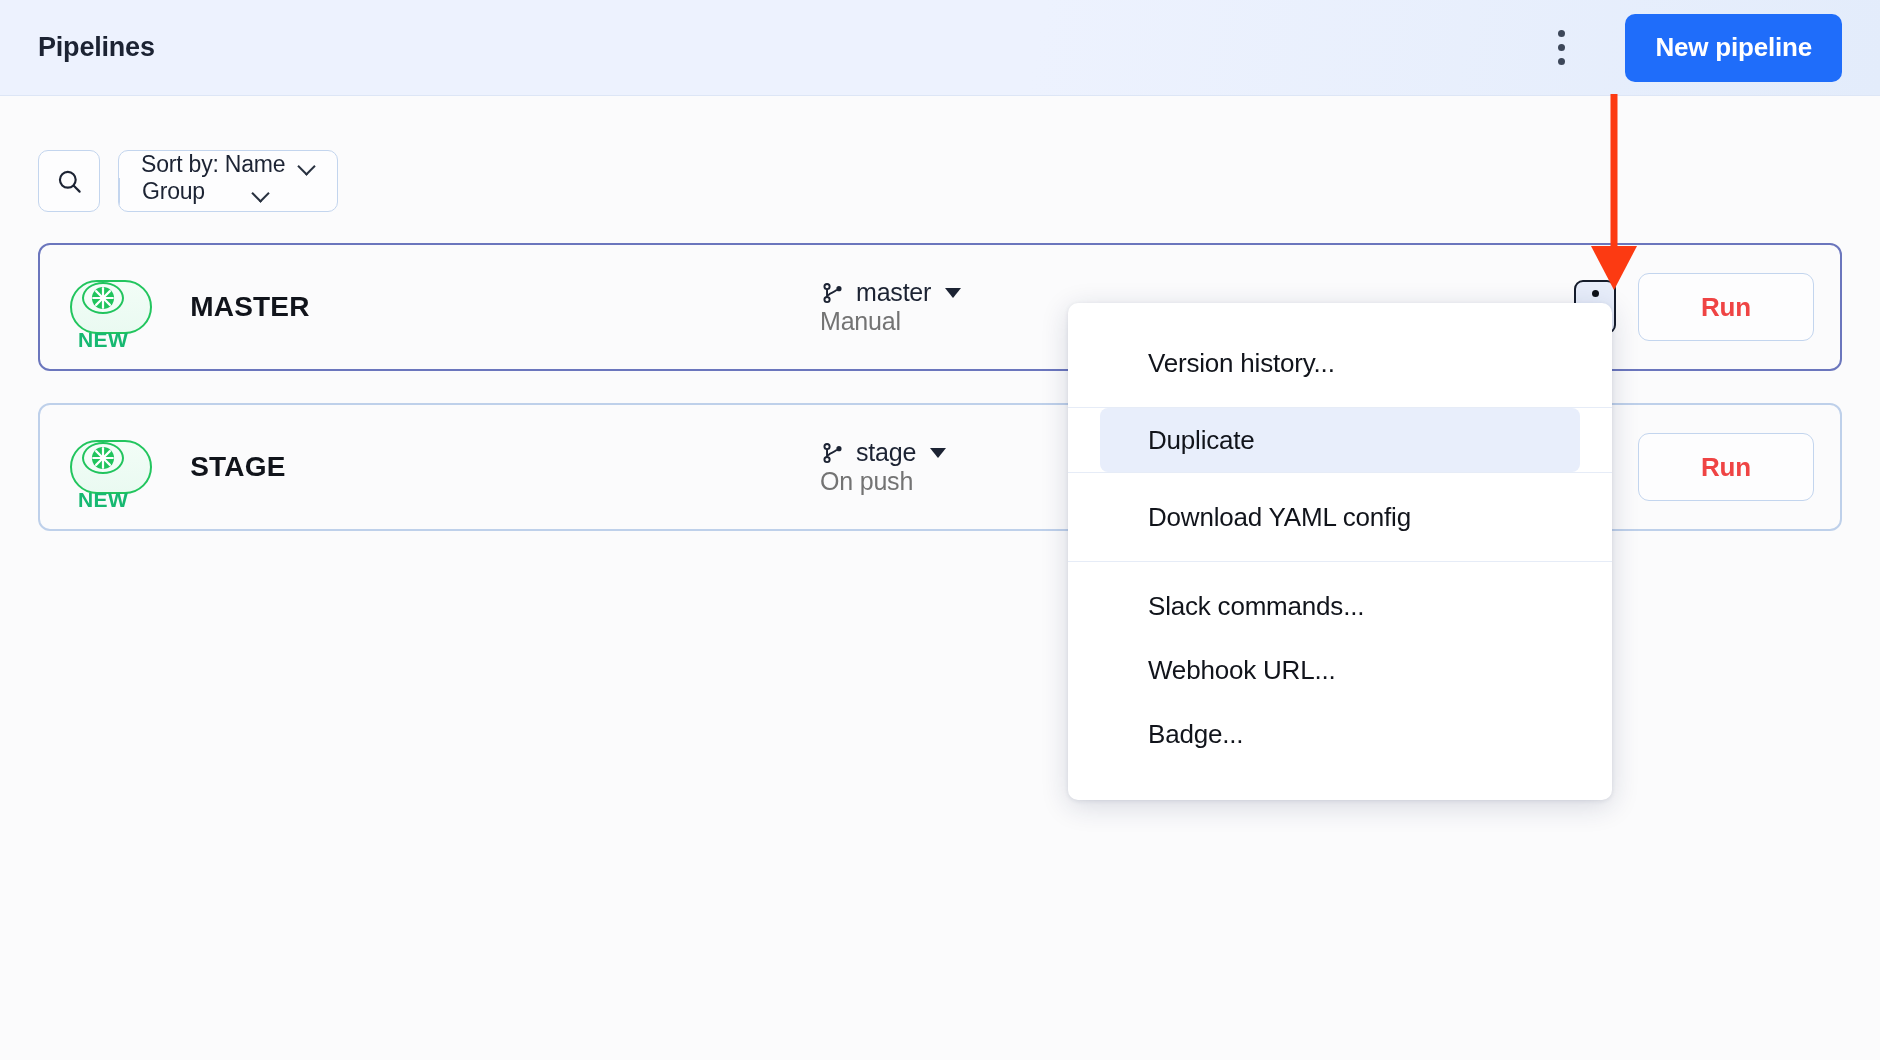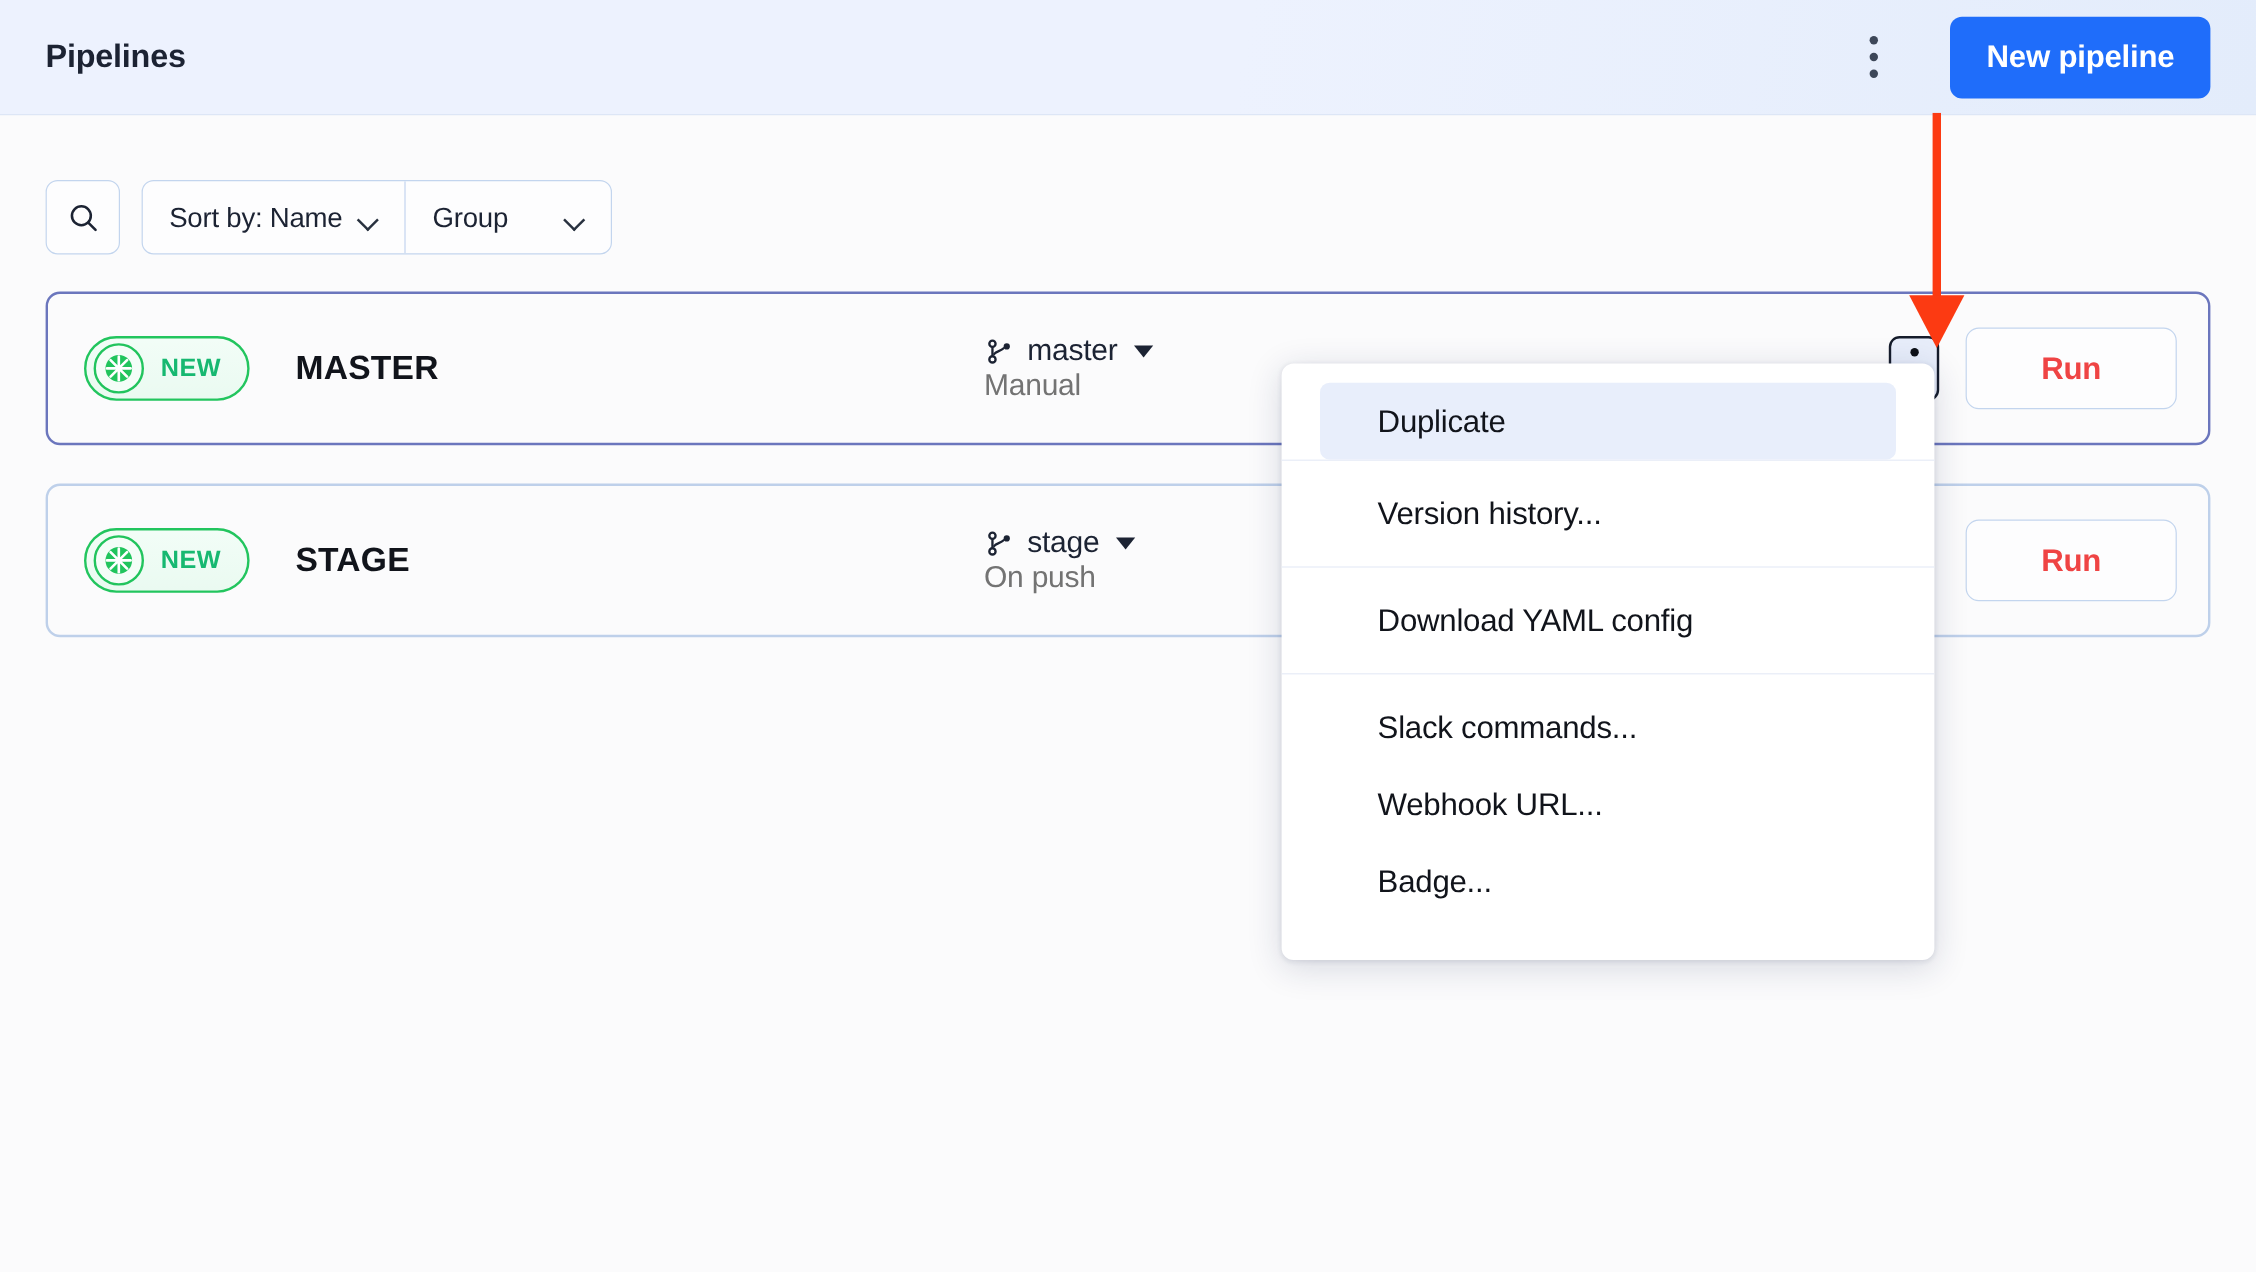--- a/index.html
+++ b/index.html
@@ -49,21 +49,21 @@
     display: flex; align-items: center;
   }
   .search-box {
     width: 62px; height: 62px; border: 1px solid #c3d5ee; border-radius: 10px;
     background: #fdfdfe; display: flex; align-items: center; justify-content: center;
     cursor: pointer;
   }
   .seg-group {
     margin-left: 18px; display: flex; align-items: stretch;
     border: 1px solid #c3d5ee; border-radius: 10px; background: #fdfdfe;
-    height: 62px; overflow: hidden;
+    height: 62px; overflow: hidden; flex-direction: column;
   }
   .seg {
     display: flex; align-items: center; gap: 14px;
     padding: 0 22px; font-size: 23px; color: #1c2333; cursor: pointer;
     letter-spacing: -0.2px;
   }
   .seg + .seg { border-left: 1px solid #c3d5ee; gap: 48px; }
   .chev {
     width: 16px; height: 9px; position: relative; display:inline-block;
   }
@@ -82,20 +82,21 @@
   }
   .card-1 { top: 243px; height: 128px; border: 2px solid #6b76bd; }
   .card-2 { top: 403px; height: 128px; border: 2px solid #bed0ea; }
 
   .badge {
     margin-left: 30px;
     display: flex; align-items: center; gap: 14px;
     height: 54px; padding: 0 22px 0 6px;
     border: 2px solid #22c55e; border-radius: 30px;
     background: linear-gradient(180deg, #f2fdf7 0%, #eafaf1 100%);
+    flex-direction: column;
   }
   .badge-icon {
     width: 42px; height: 42px; border-radius: 50%;
     border: 2.5px solid #21c45d; background: #f4fdf8;
     display: flex; align-items: center; justify-content: center;
   }
   .badge-label {
     font-size: 21px; font-weight: bold; color: #17b871; letter-spacing: 0.4px;
   }
   .pipeline-name {
@@ -290,25 +291,25 @@
       <div class="kebab-btn-plain">
         <i></i>
         <i></i>
         <i></i>
       </div>
       <button class="btn-run">Run</button>
     </div>
   </div>
 
   <div class="menu">
+    <div class="menu-sec menu-sec-pad">
+      <div class="menu-item">Version history...</div>
+    </div>
     <div class="menu-sec">
       <div class="menu-item hover">Duplicate</div>
-    </div>
-    <div class="menu-sec menu-sec-pad">
-      <div class="menu-item">Version history...</div>
     </div>
     <div class="menu-sec menu-sec-pad">
       <div class="menu-item">Download YAML config</div>
     </div>
     <div class="menu-sec menu-sec-pad">
       <div class="menu-item">Slack commands...</div>
       <div class="menu-item">Webhook URL...</div>
       <div class="menu-item">Badge...</div>
     </div>
   </div>

